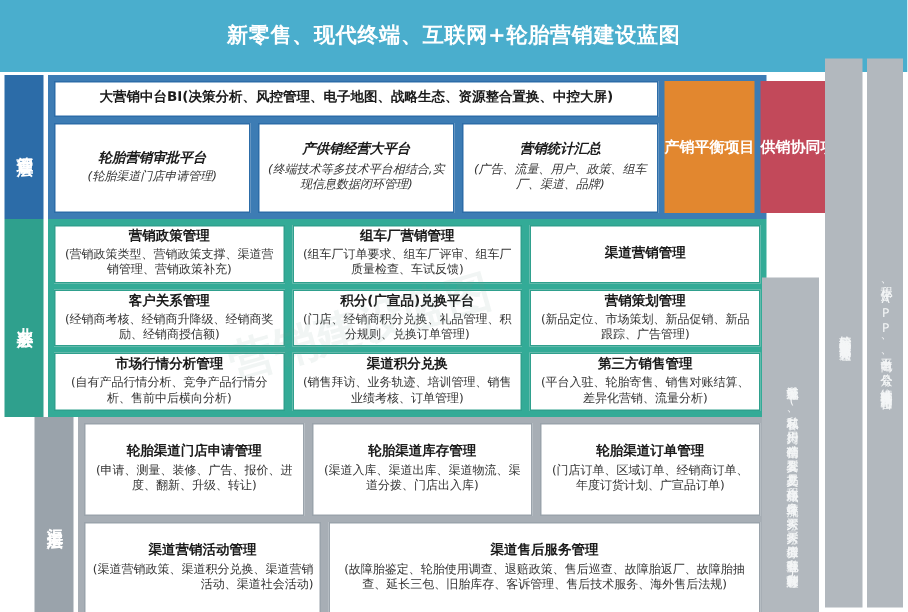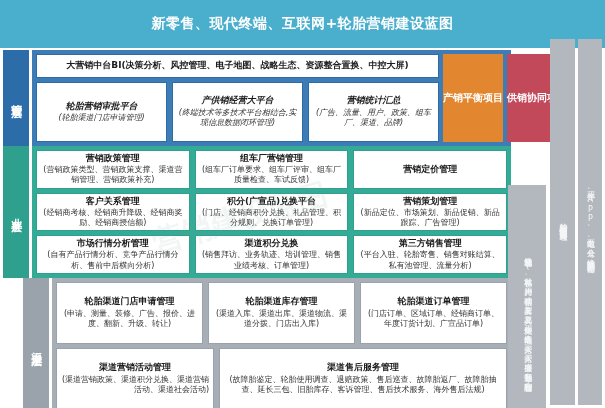--- a/index.html
+++ b/index.html
@@ -287,21 +287,21 @@
           <div class="card-row">
             <div class="card">
               <div class="c-title">营销政策管理</div>
               <div class="c-sub">(营销政策类型、营销政策支撑、渠道营销管理、营销政策补充)</div>
             </div>
             <div class="card">
               <div class="c-title">组车厂营销管理</div>
               <div class="c-sub">(组车厂订单要求、组车厂评审、组车厂质量检查、车试反馈)</div>
             </div>
             <div class="card">
-              <div class="c-title">营销定价管理</div>
+              <div class="c-title">渠道营销管理</div>
             </div>
           </div>
 
           <div class="card-row">
             <div class="card">
               <div class="c-title">客户关系管理</div>
               <div class="c-sub">(经销商考核、经销商升降级、经销商奖励、经销商授信额)</div>
             </div>
             <div class="card">
               <div class="c-title">积分(广宣品)兑换平台</div>
@@ -317,21 +317,21 @@
             <div class="card">
               <div class="c-title">市场行情分析管理</div>
               <div class="c-sub">(自有产品行情分析、竞争产品行情分析、售前中后横向分析)</div>
             </div>
             <div class="card">
               <div class="c-title">渠道积分兑换</div>
               <div class="c-sub">(销售拜访、业务轨迹、培训管理、销售业绩考核、订单管理)</div>
             </div>
             <div class="card">
               <div class="c-title">第三方销售管理</div>
-              <div class="c-sub">(平台入驻、轮胎寄售、销售对账结算、私有池管理、流量分析)</div>
+              <div class="c-sub">(平台入驻、轮胎寄售、销售对账结算、差异化营销、流量分析)</div>
             </div>
           </div>
 
         </div>
       </div>
     </div>
 
     <div class="layer-row chan" style="height:136px;margin-left:20px;">
       <div class="layer-label">渠道层</div>
       <div class="layer-outer">

